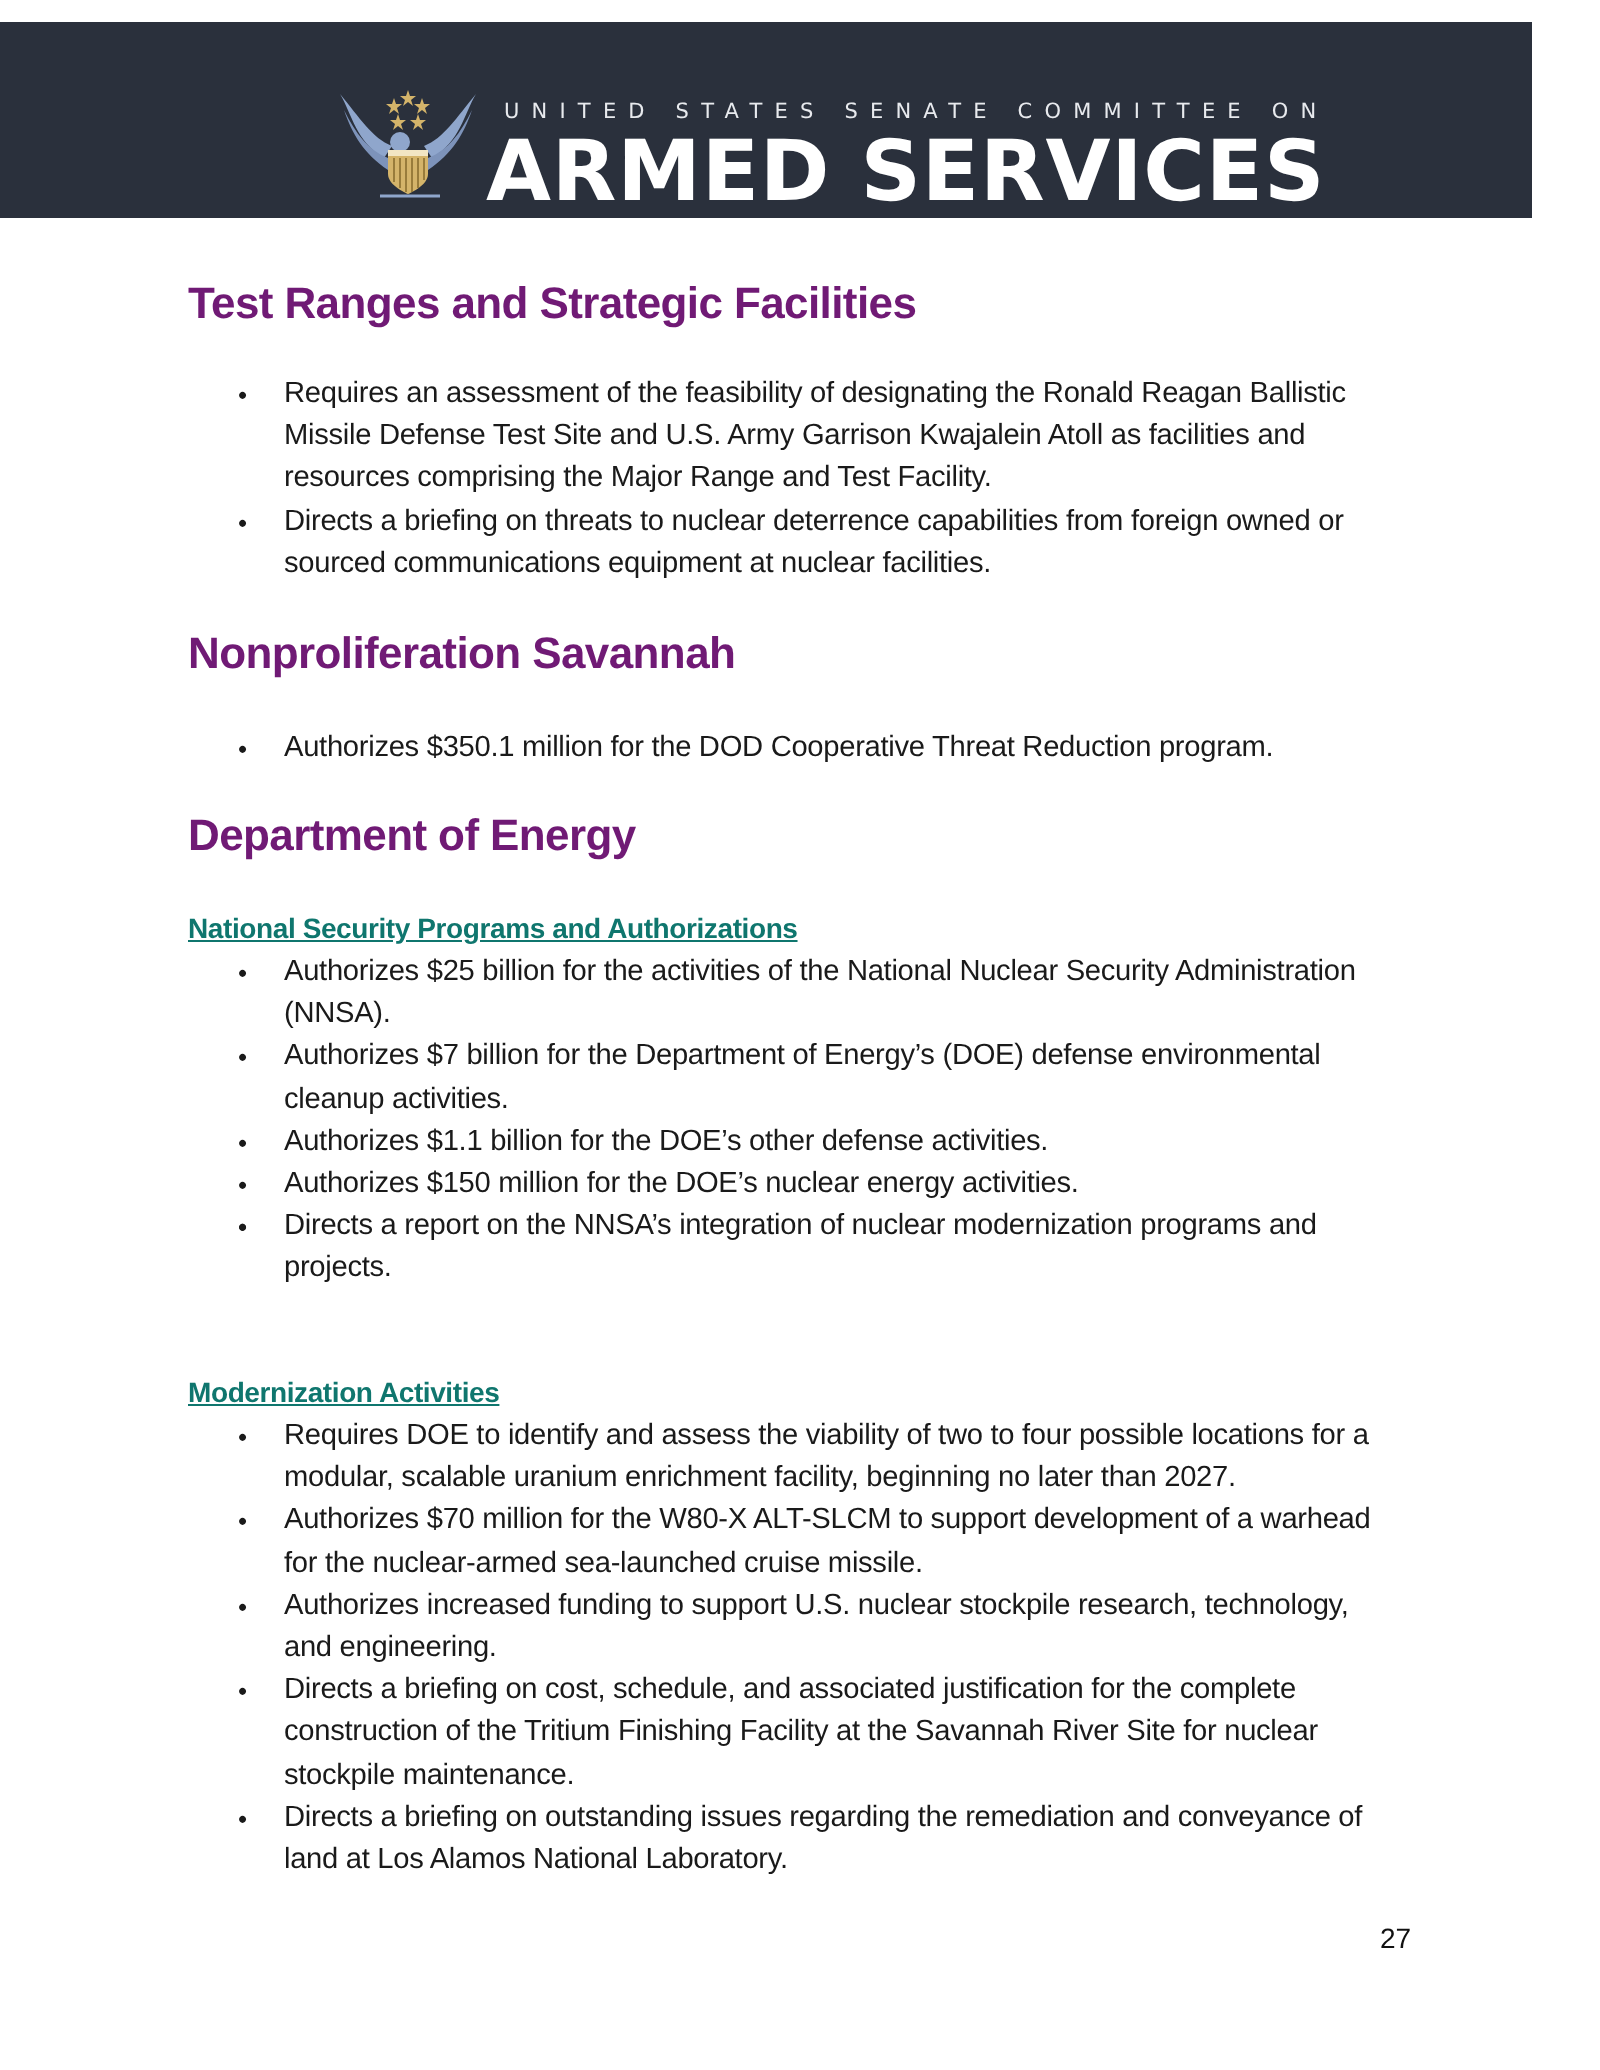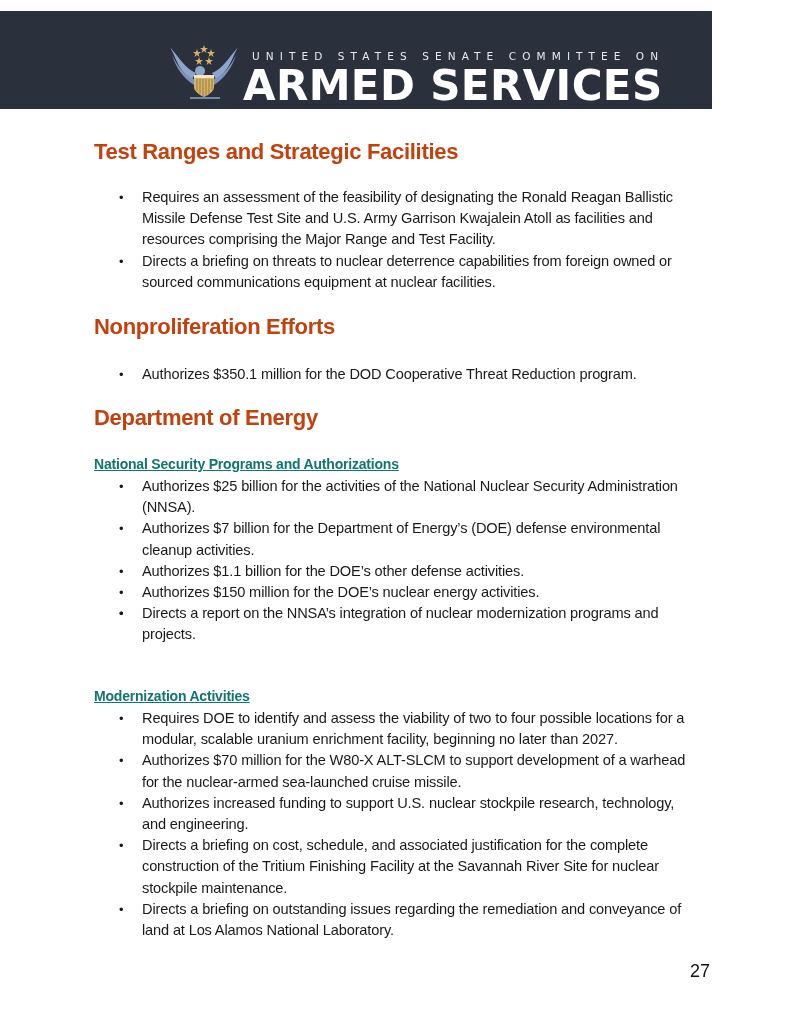--- a/index.html
+++ b/index.html
@@ -1,33 +1,33 @@
 <!DOCTYPE html>
 <html><head>
 <meta charset="utf-8">
 <style>
   html, body { margin: 0; padding: 0; background: #ffffff; }
   body { width: 800px; height: 1035px; position: relative; overflow: hidden;
          font-family: "Liberation Sans", "DejaVu Sans", sans-serif; color: #1a1a1a; }
-  .banner { position: absolute; left: 0; top: 11px; width: 712px; height: 98px; background: #2a303c; }
+  .banner { position: absolute; left: 0; top: 11px; width: 766px; height: 98px; background: #2a303c; }
   .logo { position: absolute; left: 166px; top: 32px; width: 76px; height: 58px; }
   .banner-sub { position: absolute; left: 252px; top: 39px; font-size: 10.5px; letter-spacing: 6.1px;
                 color: #e8eaee; font-family: "DejaVu Sans", sans-serif; white-space: nowrap; }
   .banner-title { position: absolute; left: 243px; top: 50px; font-size: 42px; font-weight: bold;
                   color: #ffffff; letter-spacing: 0.4px; font-family: "DejaVu Sans", sans-serif; white-space: nowrap; }
   .content { position: absolute; left: 94px; top: 0; width: 630px; }
-  h2 { position: absolute; margin: 0; font-size: 22px; font-weight: bold; color: #c2410c; white-space: nowrap;
+  h2 { position: absolute; margin: 0; font-size: 22px; font-weight: bold; color: #701a75; white-space: nowrap;
        letter-spacing: -0.3px; }
   .subhead { position: absolute; margin: 0; font-size: 14px; font-weight: bold; text-decoration: underline;
              color: #0f766e; white-space: nowrap; letter-spacing: -0.2px; }
   ul { position: absolute; margin: 0; padding: 0; list-style: none; width: 600px; }
   li { position: relative; padding-left: 48px; font-size: 14.6px; line-height: 21.2px; margin: 0 0 0 0;
        letter-spacing: -0.15px; }
   li .bullet { position: absolute; left: 25px; top: 0; font-size: 13px; }
-  .page-num { position: absolute; left: 690px; top: 961px; font-size: 18px; color: #111; }
+  .page-num { position: absolute; left: 690px; top: 961px; font-size: 14px; color: #111; }
 </style>
 </head>
 <body>
 
 <div class="banner">
   <svg class="logo" viewBox="0 0 76 58">
     <path d="M4 4 C10 14, 12 28, 26 36 L30 30 C20 26, 14 16, 4 4 Z" fill="#8fa6cc"></path>
     <path d="M72 4 C66 14, 64 28, 50 36 L46 30 C56 26, 62 16, 72 4 Z" fill="#8fa6cc"></path>
     <path d="M6 12 C10 24, 16 34, 28 42 L28 36 C18 32, 12 24, 6 12 Z" fill="#7d93ba"></path>
     <path d="M70 12 C66 24, 60 34, 48 42 L48 36 C58 32, 64 24, 70 12 Z" fill="#7d93ba"></path>
@@ -55,21 +55,21 @@
   <div class="banner-title">ARMED SERVICES</div>
 </div>
 
 <div class="content">
   <h2 style="top:139px">Test Ranges and Strategic Facilities</h2>
   <ul style="top:187px">
     <li><span class="bullet">•</span><span>Requires an assessment of the feasibility of designating the Ronald Reagan Ballistic Missile Defense Test Site and U.S. Army Garrison Kwajalein Atoll as facilities and resources comprising the Major Range and Test Facility.</span></li>
     <li><span class="bullet">•</span><span>Directs a briefing on threats to nuclear deterrence capabilities from foreign owned or sourced communications equipment at nuclear facilities.</span></li>
   </ul>
 
-  <h2 style="top:314px">Nonproliferation Efforts</h2>
+  <h2 style="top:314px">Nonproliferation Savannah</h2>
   <ul style="top:364px">
     <li><span class="bullet">•</span><span>Authorizes $350.1 million for the DOD Cooperative Threat Reduction program.</span></li>
   </ul>
 
   <h2 style="top:405px">Department of Energy</h2>
   <div class="subhead" style="top:456px">National Security Programs and Authorizations</div>
   <ul style="top:476px">
     <li><span class="bullet">•</span><span>Authorizes $25 billion for the activities of the National Nuclear Security Administration (NNSA).</span></li>
     <li><span class="bullet">•</span><span>Authorizes $7 billion for the Department of Energy’s (DOE) defense environmental cleanup activities.</span></li>
     <li><span class="bullet">•</span><span>Authorizes $1.1 billion for the DOE’s other defense activities.</span></li>

